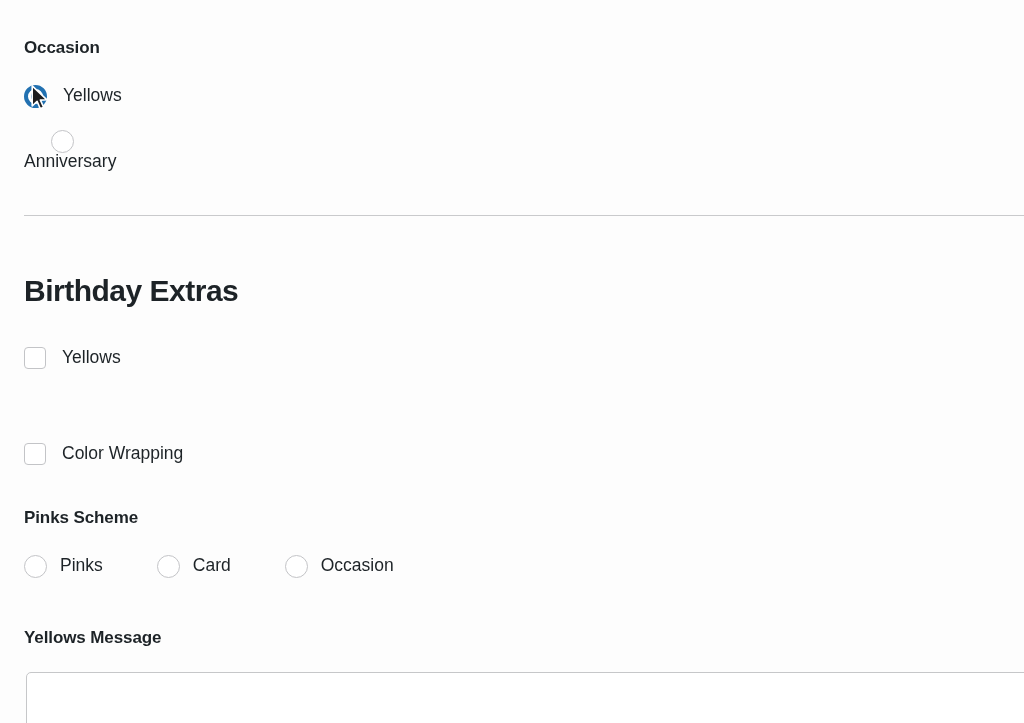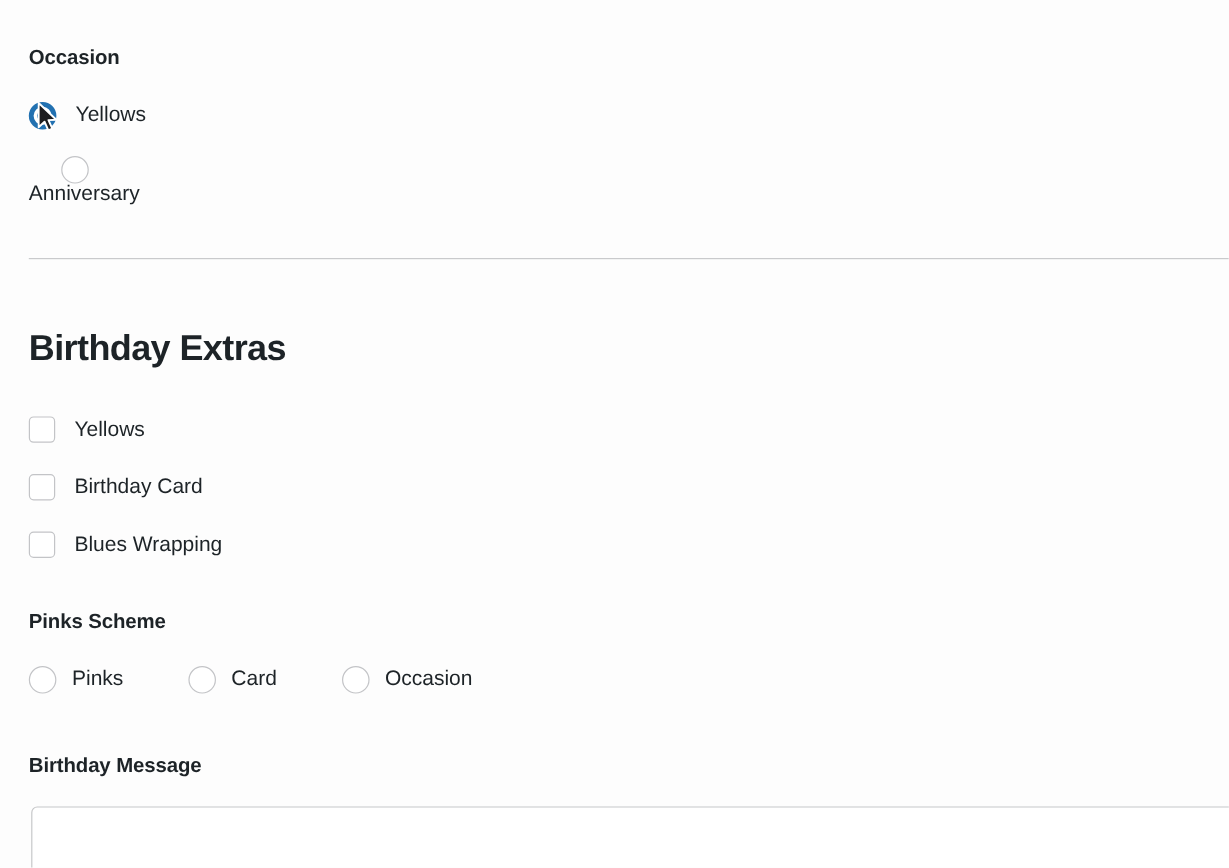--- a/index.html
+++ b/index.html
@@ -172,28 +172,24 @@
 
   <div class="divider"></div>
 
   <div class="section-title" style="left:24px; top:274px;">Birthday Extras</div>
 
   <div class="option-row" style="left:24px; top:345px;">
     <span class="checkbox gap-16"></span>
     <span class="option-label">Yellows</span>
   </div>
 
-  <div class="option-row" style="left:24px; top:393px;">
-    <span class="checkbox gap-16"></span>
-    <span class="option-label">Birthday Card</span>
-  </div>
 
   <div class="option-row" style="left:24px; top:441px;">
     <span class="checkbox gap-16"></span>
-    <span class="option-label">Blues Wrapping</span>
+    <span class="option-label">Color Wrapping</span>
   </div>
 
   <div class="section-label" style="left:24px; top:508px;">Pinks Scheme</div>
 
   <div class="inline-group" style="left:24px; top:553px;">
 
     <span class="inline-item" style="margin-right:30px;">
       <span class="radio gap-13"></span>
       <span class="option-label">Pinks</span>
     </span>
@@ -202,21 +198,21 @@
       <span class="radio gap-13"></span>
       <span class="option-label">Card</span>
     </span>
 
     <span class="inline-item">
       <span class="radio gap-13"></span>
       <span class="option-label">Occasion</span>
     </span>
   </div>
 
-  <div class="section-label" style="left:24px; top:628px;">Birthday Message</div>
+  <div class="section-label" style="left:24px; top:628px;">Yellows Message</div>
 
   <textarea class="message-box" placeholder="" style=""></textarea>
 
   <span class="cursor">
     <svg width="20" height="28" viewBox="0 0 20 28" xmlns="http://www.w3.org/2000/svg">
       <path d="M1.2 0.8 L1.2 21.0 L6.1 16.4 L9.3 23.7 L12.6 22.2 L9.4 15.1 L15.9 14.8 Z" fill="#1d1d1f" stroke="#ffffff" stroke-width="1.6" stroke-linejoin="round"></path>
     </svg>
   </span>
 
 </div>

